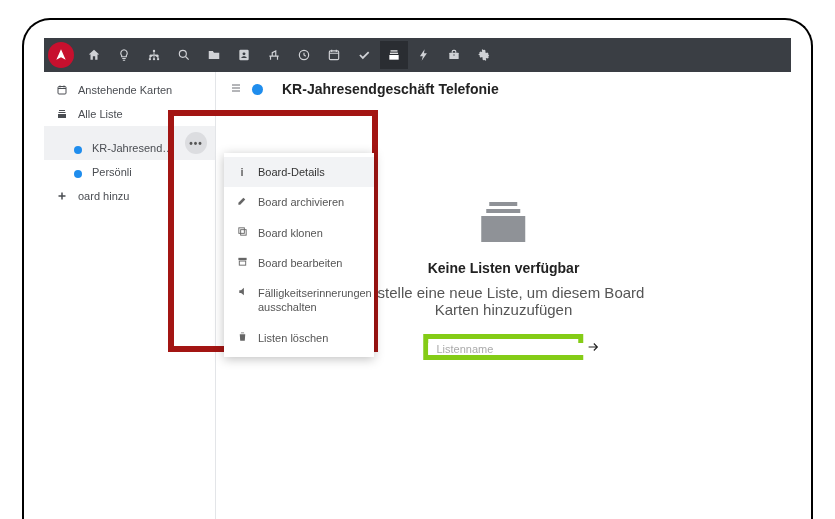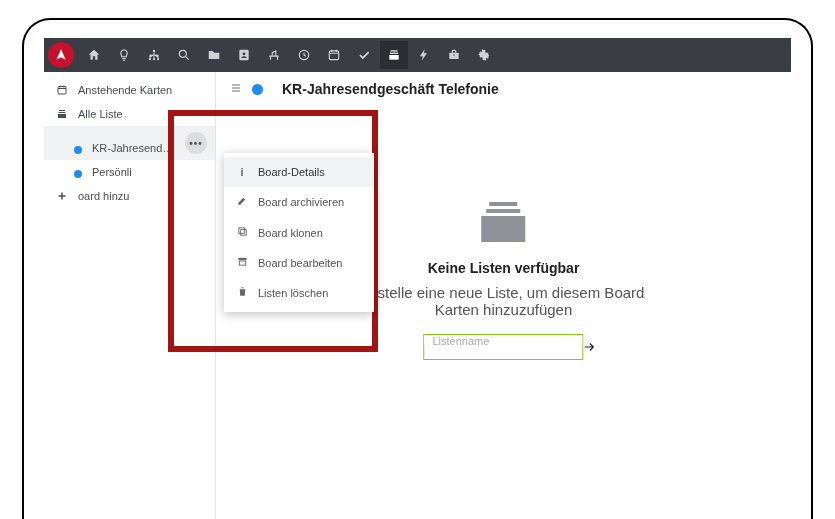--- a/index.html
+++ b/index.html
@@ -31,21 +31,21 @@
 .board-header h1 { font-size: 14px; font-weight: 700; color: #222; margin-left: 9px; }
 
 .empty-state { position: absolute; top: 130px; left: 50%; transform: translateX(-50%); text-align: center; }
 .stack-icon { margin: 0 auto 18px; width: 44px; }
 .stack-icon .line { height: 4px; background: #8f9297; margin-bottom: 3px; }
 .stack-icon .l1 { width: 28px; margin-left: 8px; }
 .stack-icon .l2 { width: 34px; margin-left: 5px; }
 .stack-icon .box { width: 44px; height: 26px; background: #8f9297; }
 .empty-title { font-size: 14px; font-weight: 700; color: #222; margin-bottom: 8px; }
 .empty-sub { font-size: 15px; color: #555; margin-bottom: 16px; }
-.list-input-wrap { width: 160px; height: 26px; border: 1px solid #84cc16; display: flex; align-items: flex-start; margin: 0 auto; }
+.list-input-wrap { width: 160px; height: 26px; border: 5px solid #84cc16; display: flex; align-items: flex-end; margin: 0 auto; }
 .list-input { flex: 1; border: none; outline: none; font-size: 11px; padding: 0 8px; color: #333; }
 .list-input::placeholder { color: #aaa; }
 .list-submit { width: 26px; height: 100%; display: flex; align-items: center; justify-content: center; color: #222; }
 
 .context-menu { position: absolute; top: 115px; left: 180px; width: 150px; background: #fff; box-shadow: 0 2px 10px rgba(0,0,0,0.25); z-index: 100; padding: 4px 0; }
 .menu-item { display: flex; align-items: flex-start; padding: 8px 12px; font-size: 11px; color: #555; gap: 10px; cursor: pointer; line-height: 1.3; }
 .menu-item.hover { background: #f2f3f5; color: #333; }
 .menu-item .mi-icon { width: 12px; flex-shrink: 0; color: #666; display: flex; justify-content: center; }
 
 .highlight-box { position: absolute; top: 72px; left: 124px; width: 210px; height: 242px; border: 6px solid #a31513; z-index: 50; pointer-events: none; }
@@ -246,20 +246,28 @@
             <svg width="11" height="11" viewBox="0 0 24 24" fill="currentColor">
               <rect x="3" y="4" width="18" height="5"></rect>
               <rect x="5" y="11" width="14" height="9" fill="none" stroke="currentColor" stroke-width="2"></rect>
             </svg>
           </span>
         <span>Board bearbeiten</span>
       </div>
       <div class="menu-item">
         <span class="mi-icon">
             <svg width="11" height="11" viewBox="0 0 24 24" fill="currentColor">
+              <path d="M5 9v6h4l6 5V4L9 9H5z"></path>
+            </svg>
+          </span>
+        <span>Fälligkeitserinnerungen ausschalten</span>
+      </div>
+      <div class="menu-item">
+        <span class="mi-icon">
+            <svg width="11" height="11" viewBox="0 0 24 24" fill="currentColor">
               <path d="M6 7h12l-1 14H7L6 7zm3-4h6l1 2H8l1-2z"></path>
             </svg>
           </span>
         <span>Listen löschen</span>
       </div>
     </div>
 
   </div>
 </div>
 

